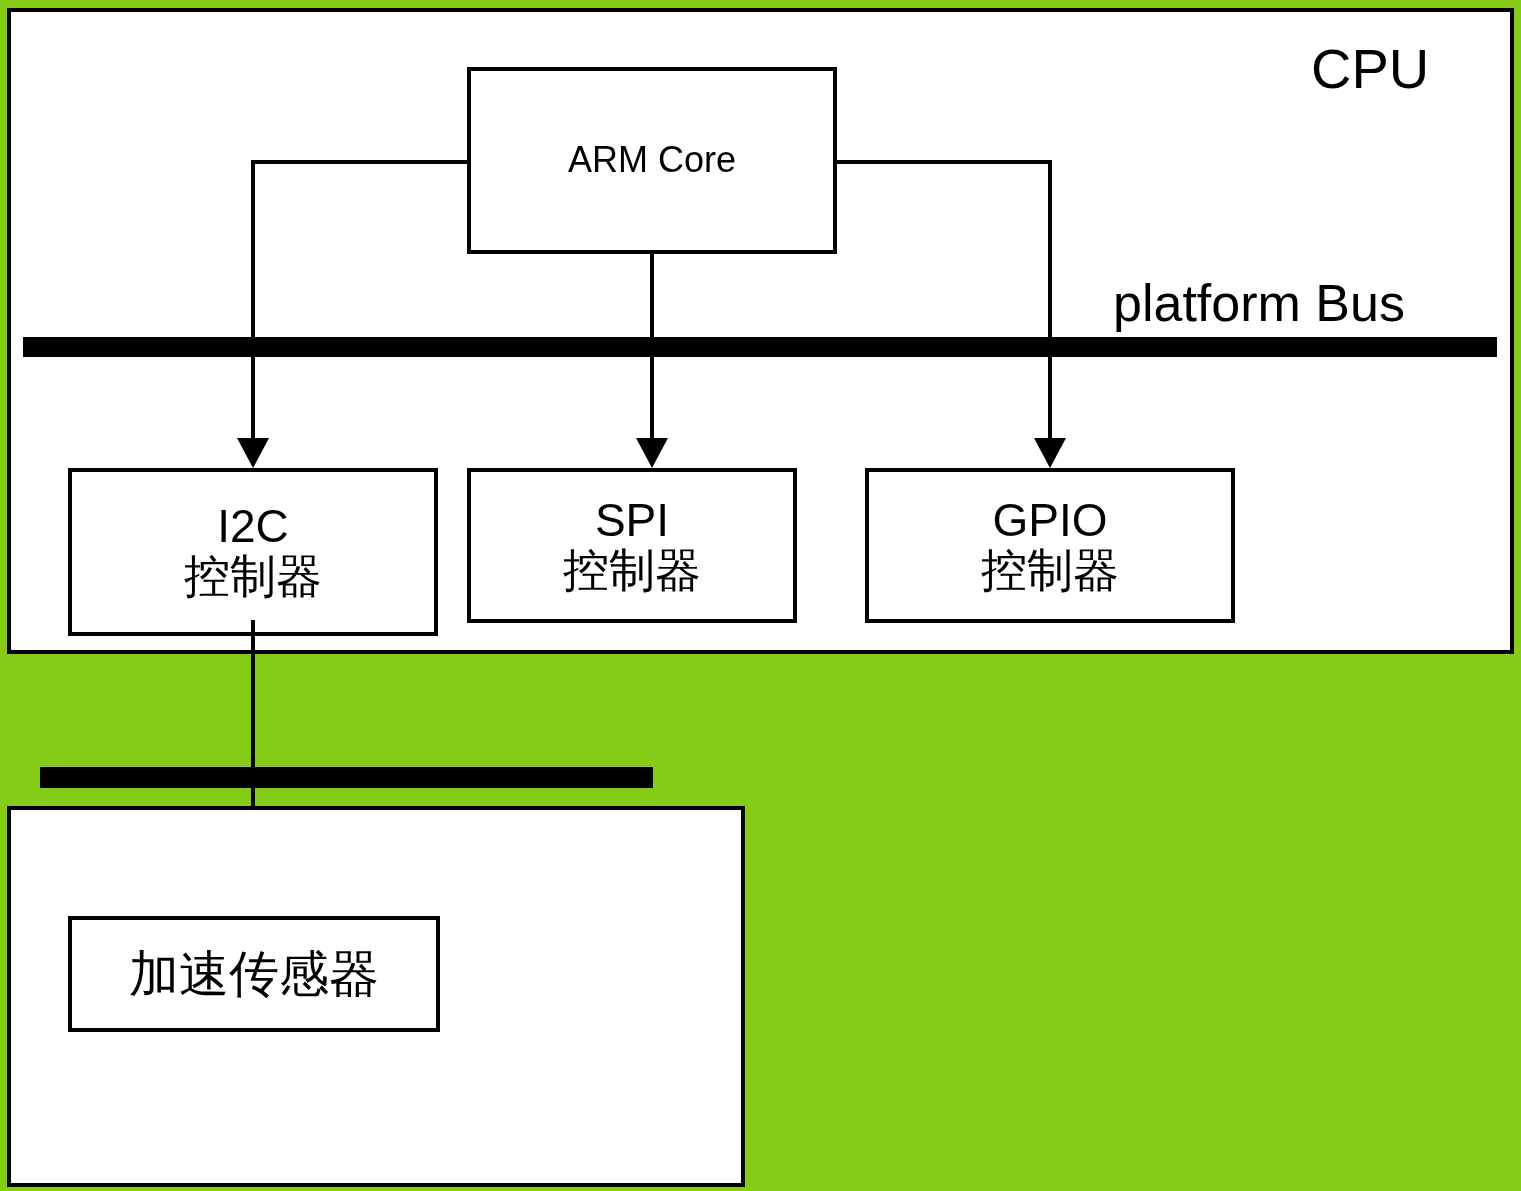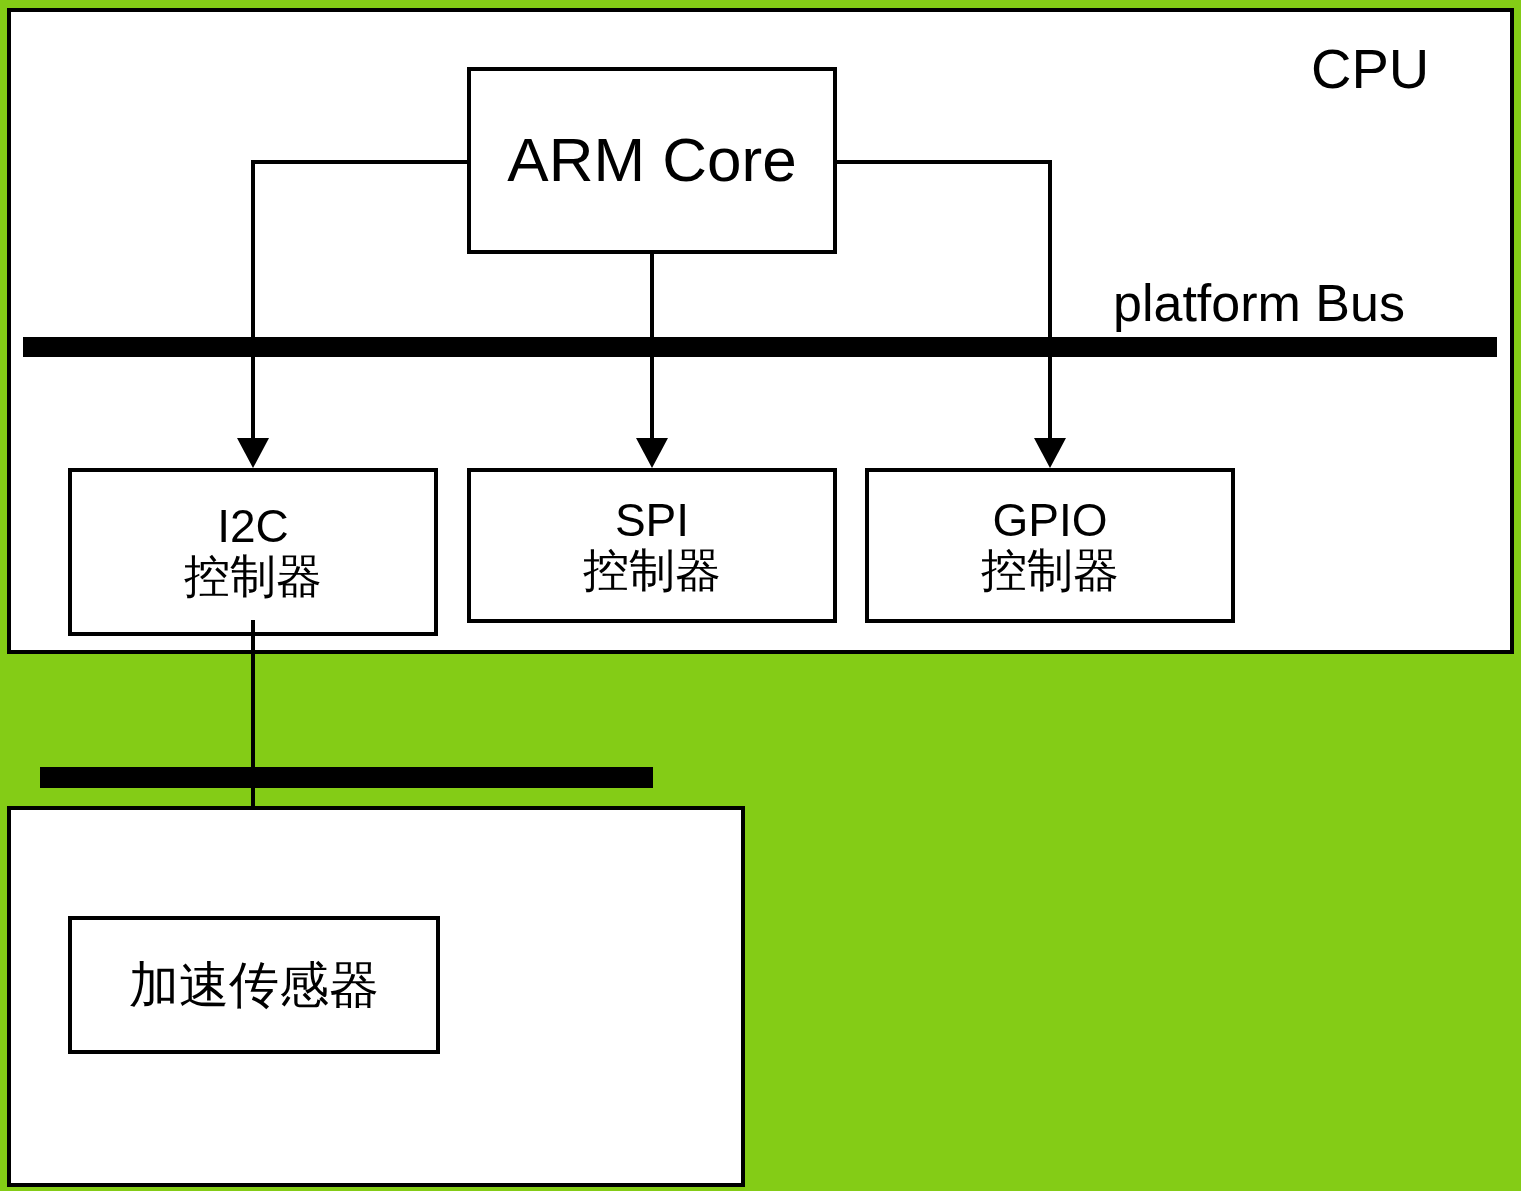--- a/index.html
+++ b/index.html
@@ -52,21 +52,21 @@
   
   .arrow-head {
     width: 0; height: 0;
     border-left: 16px solid transparent;
     border-right: 16px solid transparent;
     border-top: 30px solid #000000;
   }
 
   .fs-cpu   { font-size: 56px; }
   .fs-plat  { font-size: 52px; margin-top: 13px; }
-  .fs-arm   { font-size: 62px; }
+  .fs-arm   { font-size: 36px; }
   .fs-node  { font-size: 46px; }
   .fs-i2cbus{ font-size: 52px; }
   .fs-sensor{ font-size: 50px; }
 </style>
 </head>
 <body>
 
 <div id="canvas">
 
   <div class="abs container-box" style="left:7px; top:8px; width:1507px; height:646px;"></div>
@@ -92,35 +92,35 @@
   <div class="abs wire-v" style="left:1048px; top:160px; height:280px;"></div>
   <div class="abs arrow-head" style="left:1034px; top:438px;"></div>
 
   <div class="abs bus-bar" style="left:23px; top:337px; width:1474px; height:20px;"></div>
 
   <div class="abs node-box fs-node" style="left:68px; top:468px; width:370px; height:168px;">
     <span class="node-line">I2C</span>
     <span class="node-line">控制器</span>
   </div>
 
-  <div class="abs node-box fs-node" style="left:467px; top:468px; width:370px; height:155px;">
+  <div class="abs node-box fs-node" style="left:467px; top:468px; width:330px; height:155px;">
     <span class="node-line">SPI</span>
     <span class="node-line">控制器</span>
   </div>
 
   <div class="abs node-box fs-node" style="left:865px; top:468px; width:370px; height:155px;">
     <span class="node-line">GPIO</span>
     <span class="node-line">控制器</span>
   </div>
 
   <div class="abs wire-v" style="left:251px; top:620px; height:268px;"></div>
   <div class="abs arrow-head" style="left:237px; top:886px;"></div>
 
 
   <div class="abs bus-bar" style="left:40px; top:767px; width:613px; height:21px;"></div>
 
   <div class="abs container-box" style="left:7px; top:806px; width:738px; height:381px;"></div>
 
-  <div class="abs node-box fs-sensor" style="left:68px; top:916px; width:372px; height:138px;">
+  <div class="abs node-box fs-sensor" style="left:68px; top:916px; width:372px; height:116px;">
     <span class="node-line">加速传感器</span>
   </div>
 
 </div>
 
 </body></html>

